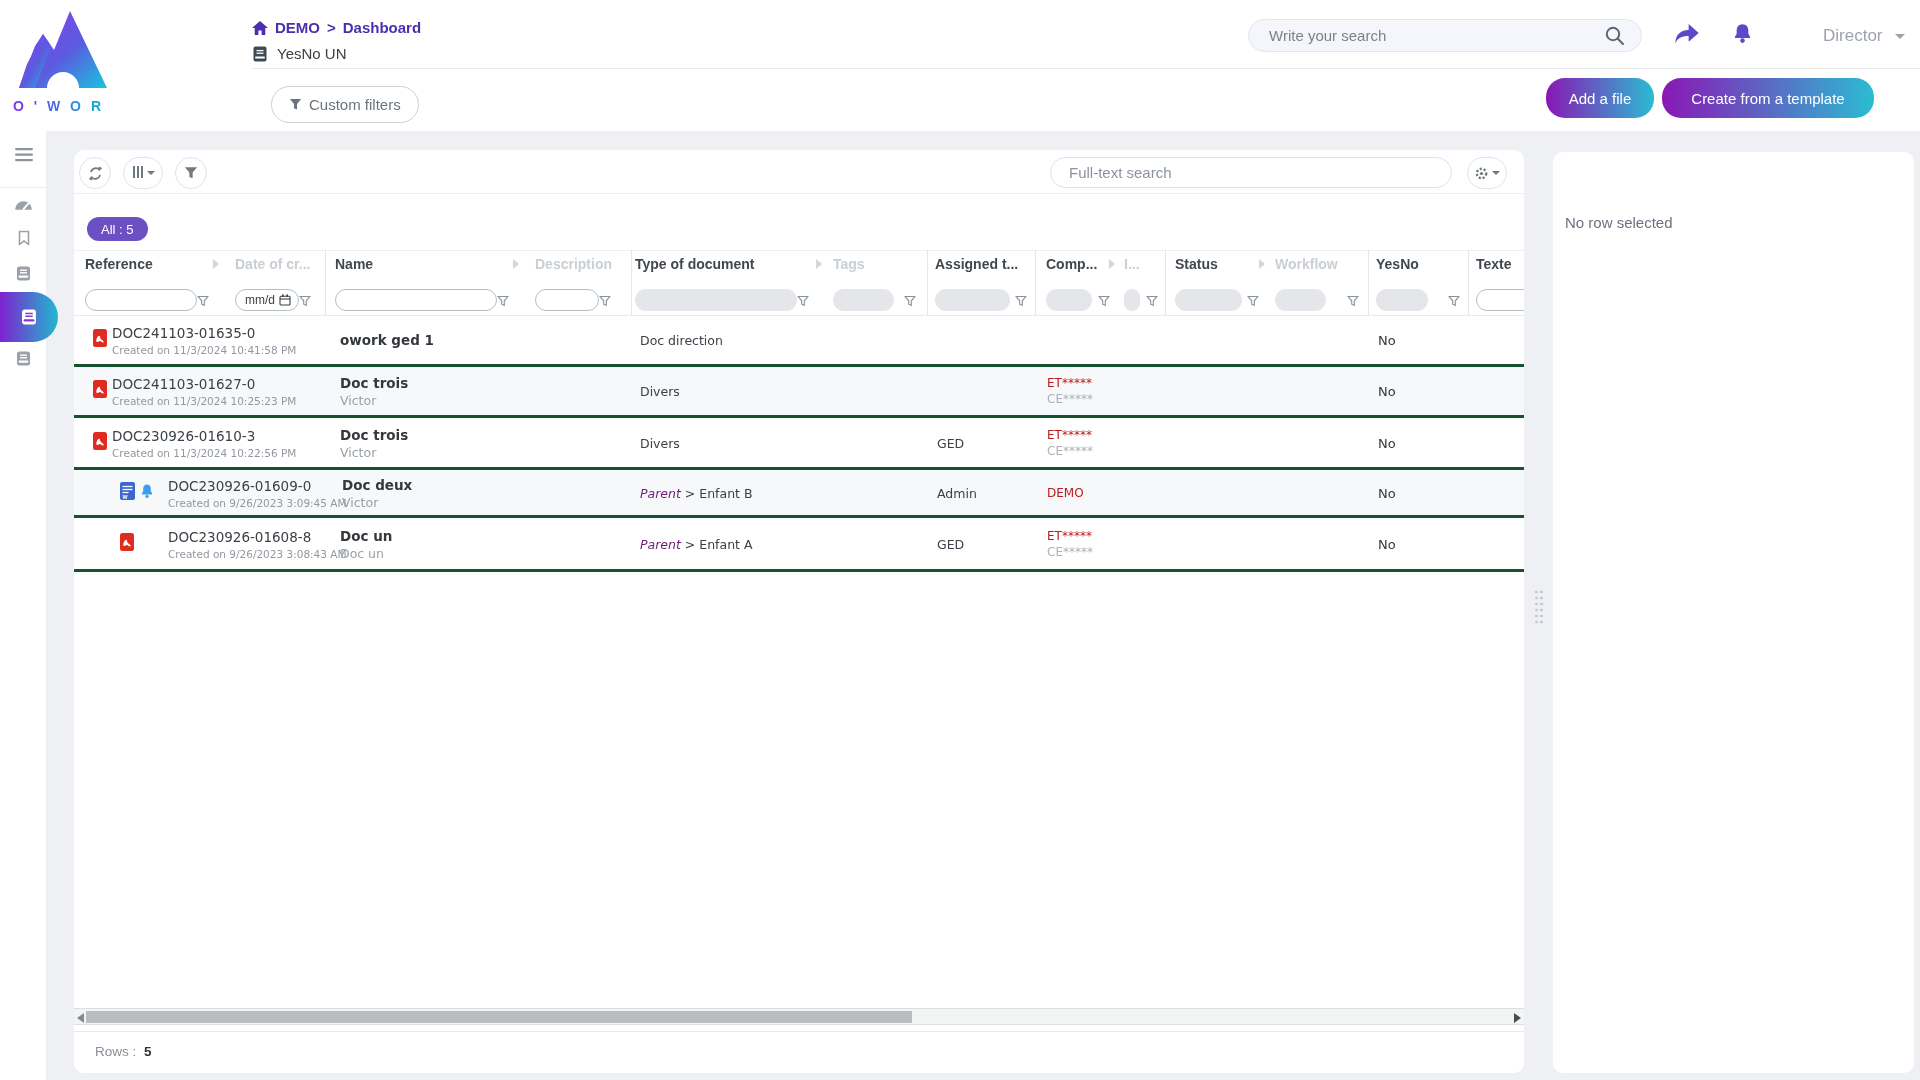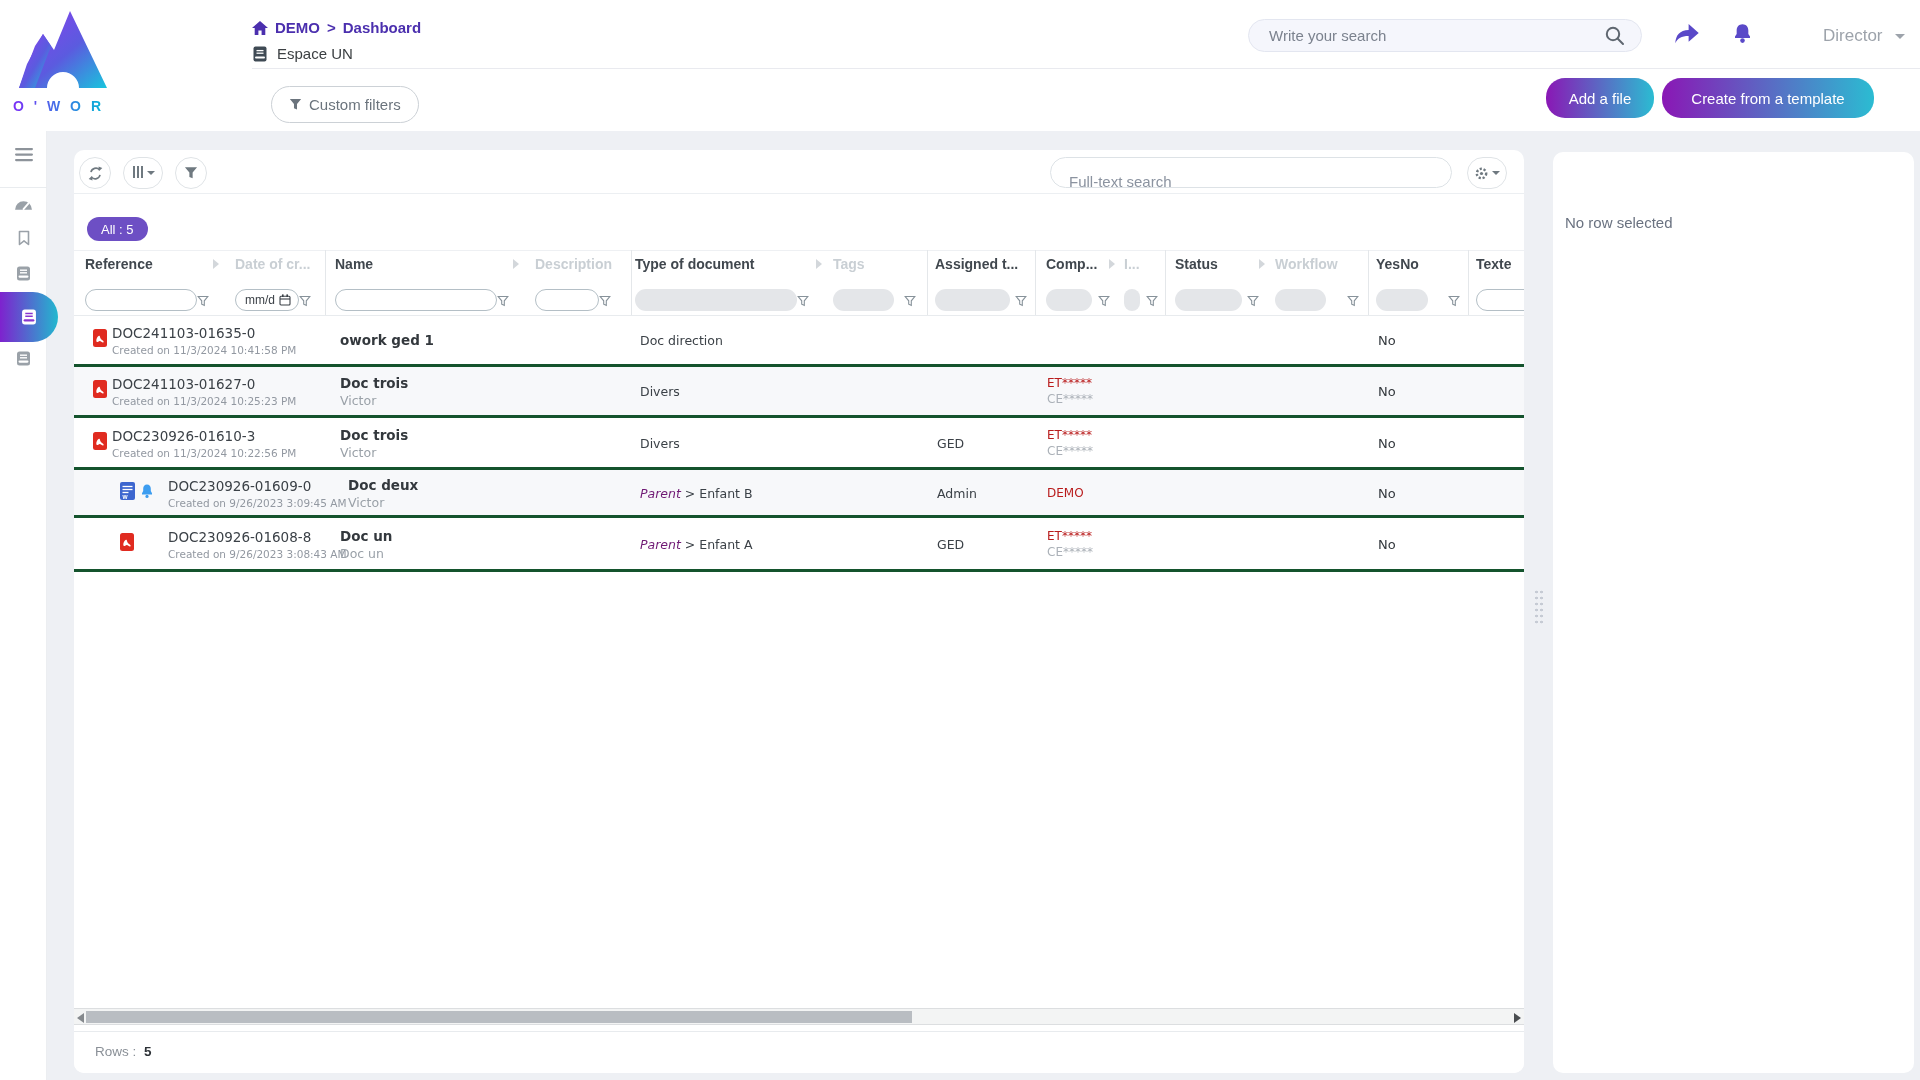--- a/index.html
+++ b/index.html
@@ -33,21 +33,21 @@
   
   .sidebar { position:absolute; left:0; top:131px; width:47px; height:949px; background:#fff; border-right:1px solid #eceef1; z-index:3; }
   .sb-item { position:absolute; left:0; width:47px; height:30px; display:flex; align-items:center; justify-content:center; cursor:pointer; color:#9aa1a8; }
   .sb-divider { position:absolute; left:0; top:56px; width:47px; height:1px; background:#e9ecef; }
   .sb-active { position:absolute; left:0; top:161px; width:58px; height:50px; background:linear-gradient(90deg,#7e22ce,#22b8cf); border-radius:0 25px 25px 0; display:flex; align-items:center; justify-content:center; cursor:pointer; }
 
   
   .table-card { position:absolute; left:74px; top:150px; width:1450px; height:923px; background:#fff; border-radius:10px; overflow:hidden; z-index:1; }
   .circle-btn { position:absolute; top:7px; height:32px; border:1px solid #dfe3e6; border-radius:16px; background:#fff; display:flex; align-items:center; justify-content:center; gap:3px; cursor:pointer; color:#6f7980; }
   .fulltext { position:absolute; left:976px; top:7px; width:402px; height:31px; border:1px solid #dde2e6; border-radius:16px; background:#fff; }
-  .fulltext input { position:absolute; left:18px; top:0; width:360px; height:100%; border:none; outline:none; font-size:15px; color:#8b5cf6; background:transparent; font-family:"Liberation Sans",sans-serif;margin-top:9px; }
+  .fulltext input { position:absolute; left:18px; top:0; width:360px; height:100%; border:none; outline:none; font-size:15px; color:#8b5cf6; background:transparent; font-family:"Liberation Sans",sans-serif; }
   .fulltext input::placeholder { color:#8b93a0; }
   .toolbar-divider { position:absolute; left:0; top:43px; width:100%; height:1px; background:#eceff2; }
   .badge { position:absolute; left:13px; top:67px; height:24px; padding:0 14px; background:#6d4fc4; border-radius:12px; color:#fff; font-size:13px; display:flex; align-items:center; cursor:pointer; }
   .header-line { position:absolute; left:0; top:100px; width:100%; height:1px; background:#eef0f3; }
   .header-row { position:absolute; left:0; top:100px; width:100%; height:28px; }
   .col-label { position:absolute; top:6px; font-size:14px; font-weight:700; color:#40474e; white-space:nowrap; cursor:pointer; }
   .col-label.dim { color:#c9cfd4; }
   .sort-caret { position:absolute; top:9px; width:0; height:0; border-left:6px solid #d3d7db; border-top:5px solid transparent; border-bottom:5px solid transparent; }
   .col-sep { position:absolute; top:100px; width:1px; height:66px; background:#e4e7ea; }
   .filter-row { position:absolute; left:0; top:128px; width:100%; height:38px; border-bottom:1px solid #e8ebee; }
@@ -118,21 +118,21 @@
     <span>Dashboard</span>
   </nav>
 
   <div class="space-row">
     <svg width="14" height="16" viewBox="0 0 14 16">
       <rect x="0.5" y="0.5" width="13" height="15" rx="2" fill="#3f4a54"></rect>
       <line x1="3.5" y1="4.6" x2="10.5" y2="4.6" stroke="#fff" stroke-width="1.3"></line>
       <line x1="3.5" y1="7.2" x2="10.5" y2="7.2" stroke="#fff" stroke-width="1.3"></line>
       <line x1="3" y1="11.5" x2="11" y2="11.5" stroke="#fff" stroke-width="2" stroke-linecap="round"></line>
     </svg>
-    <span>Espace UN</span>
+    <span>YesNo UN</span>
   </div>
 
   <div class="top-divider"></div>
 
   <div class="global-search">
     <input type="text" placeholder="Write your search" style="">
   </div>
   <div class="mag-btn">
     <svg width="22" height="22" viewBox="0 0 22 22">
       <circle cx="9" cy="9" r="6.2" fill="none" stroke="#5f6770" stroke-width="2"></circle>
@@ -403,21 +403,21 @@
             <text x="2.5" y="16.5" font-size="6.5" font-weight="bold" fill="#fff" font-family="sans-serif">w</text>
           </svg></div>
         <div class="row-icon" style="left: 66px;"><svg width="14" height="16" viewBox="0 0 14 16">
             <path d="M7 1.5c-2.4 0-3.8 1.8-3.8 4.2v2.4L2 10.3V11.5h10V10.3L10.8 8.1V5.7C10.8 3.3 9.4 1.5 7 1.5z" fill="#3d9df0"></path>
             <circle cx="7" cy="13.4" r="1.6" fill="#3d9df0"></circle>
           </svg></div>
         <div class="cell" style="left: 94px;">
           <div class="ref-main">DOC230926-01609-0</div>
           <div class="ref-sub">Created on 9/26/2023 3:09:45 AM</div>
         </div>
-        <div class="cell" style="left: 274px;">
+        <div class="cell" style="left: 268px;">
           <div class="nm">Doc deux</div>
           <div class="nm-sub">Victor</div>
         </div>
         <div class="cell tp" style="left: 566px;"><span class="dimp">Parent </span><span>&gt; Enfant B</span></div>
         <div class="cell as" style="left: 863px;">Admin</div>
         <div class="cell" style="left: 973px;">
           <div class="cp">DEMO</div>
         </div>
         <div class="cell yn" style="left: 1304px;">No</div>
       </div>

